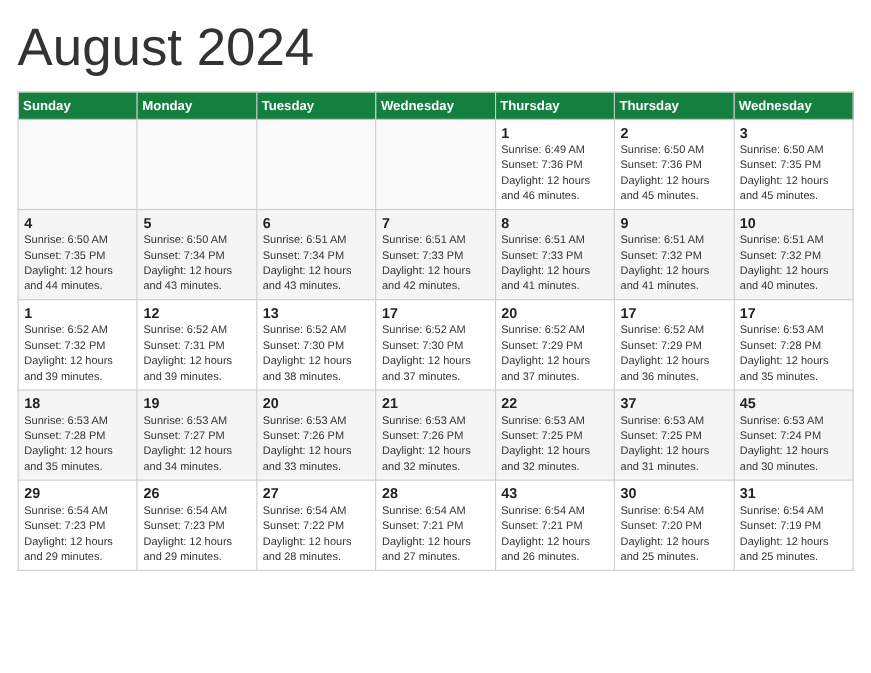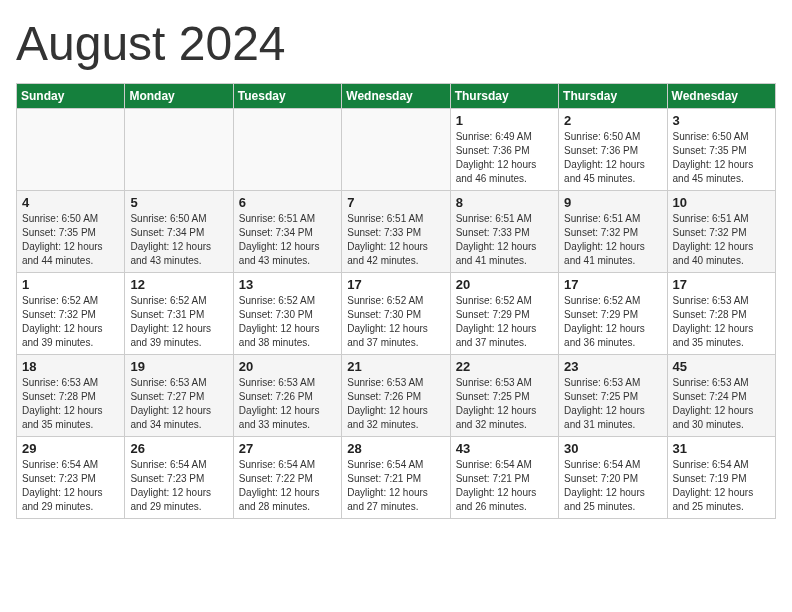--- a/index.html
+++ b/index.html
@@ -261,21 +261,21 @@
 and 32 minutes.</div>
         </td>
         <td>
           <span class="day-num">22</span>
           <div class="day-info" style="white-space: pre-line;">Sunrise: 6:53 AM
 Sunset: 7:25 PM
 Daylight: 12 hours
 and 32 minutes.</div>
         </td>
         <td>
-          <span class="day-num">23</span>
+          <span class="day-num">37</span>
           <div class="day-info" style="white-space: pre-line;">Sunrise: 6:53 AM
 Sunset: 7:25 PM
 Daylight: 12 hours
 and 31 minutes.</div>
         </td>
         <td>
           <span class="day-num">45</span>
           <div class="day-info" style="white-space: pre-line;">Sunrise: 6:53 AM
 Sunset: 7:24 PM
 Daylight: 12 hours

